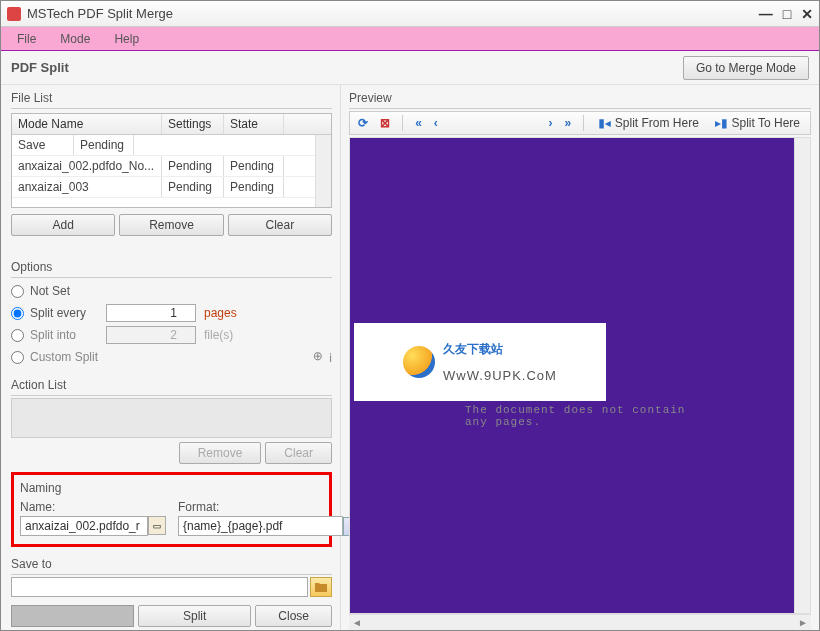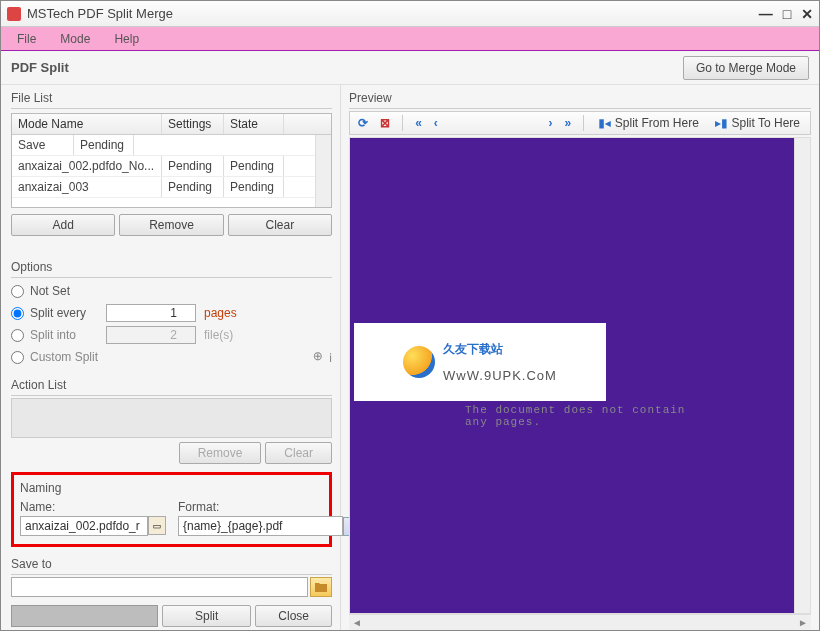--- a/index.html
+++ b/index.html
@@ -199,21 +199,21 @@
             <svg width="12" height="10" viewBox="0 0 12 10">
                 <path d="M0 1 L4 1 L5 2 L12 2 L12 10 L0 10 Z" fill="#c78a2a"></path>
               </svg>
           </div>
         </div>
       </div>
 
       <div class="bottombar">
         <div class="progress"></div>
         <div class="footer-split">
-          <div class="btn small" style="padding:3px 32px">Split</div>
+          <div class="btn small" style="padding:3px 44px">Split</div>
           <div class="btn small" style="padding:3px 22px">Close</div>
         </div>
       </div>
     </div>
 
     <div class="right">
       <div class="group-label">Preview</div>
       <div class="preview-toolbar">
         <span class="tbtn">⟳</span>
         <span class="tbtn" style="color:#c33">⊠</span>

